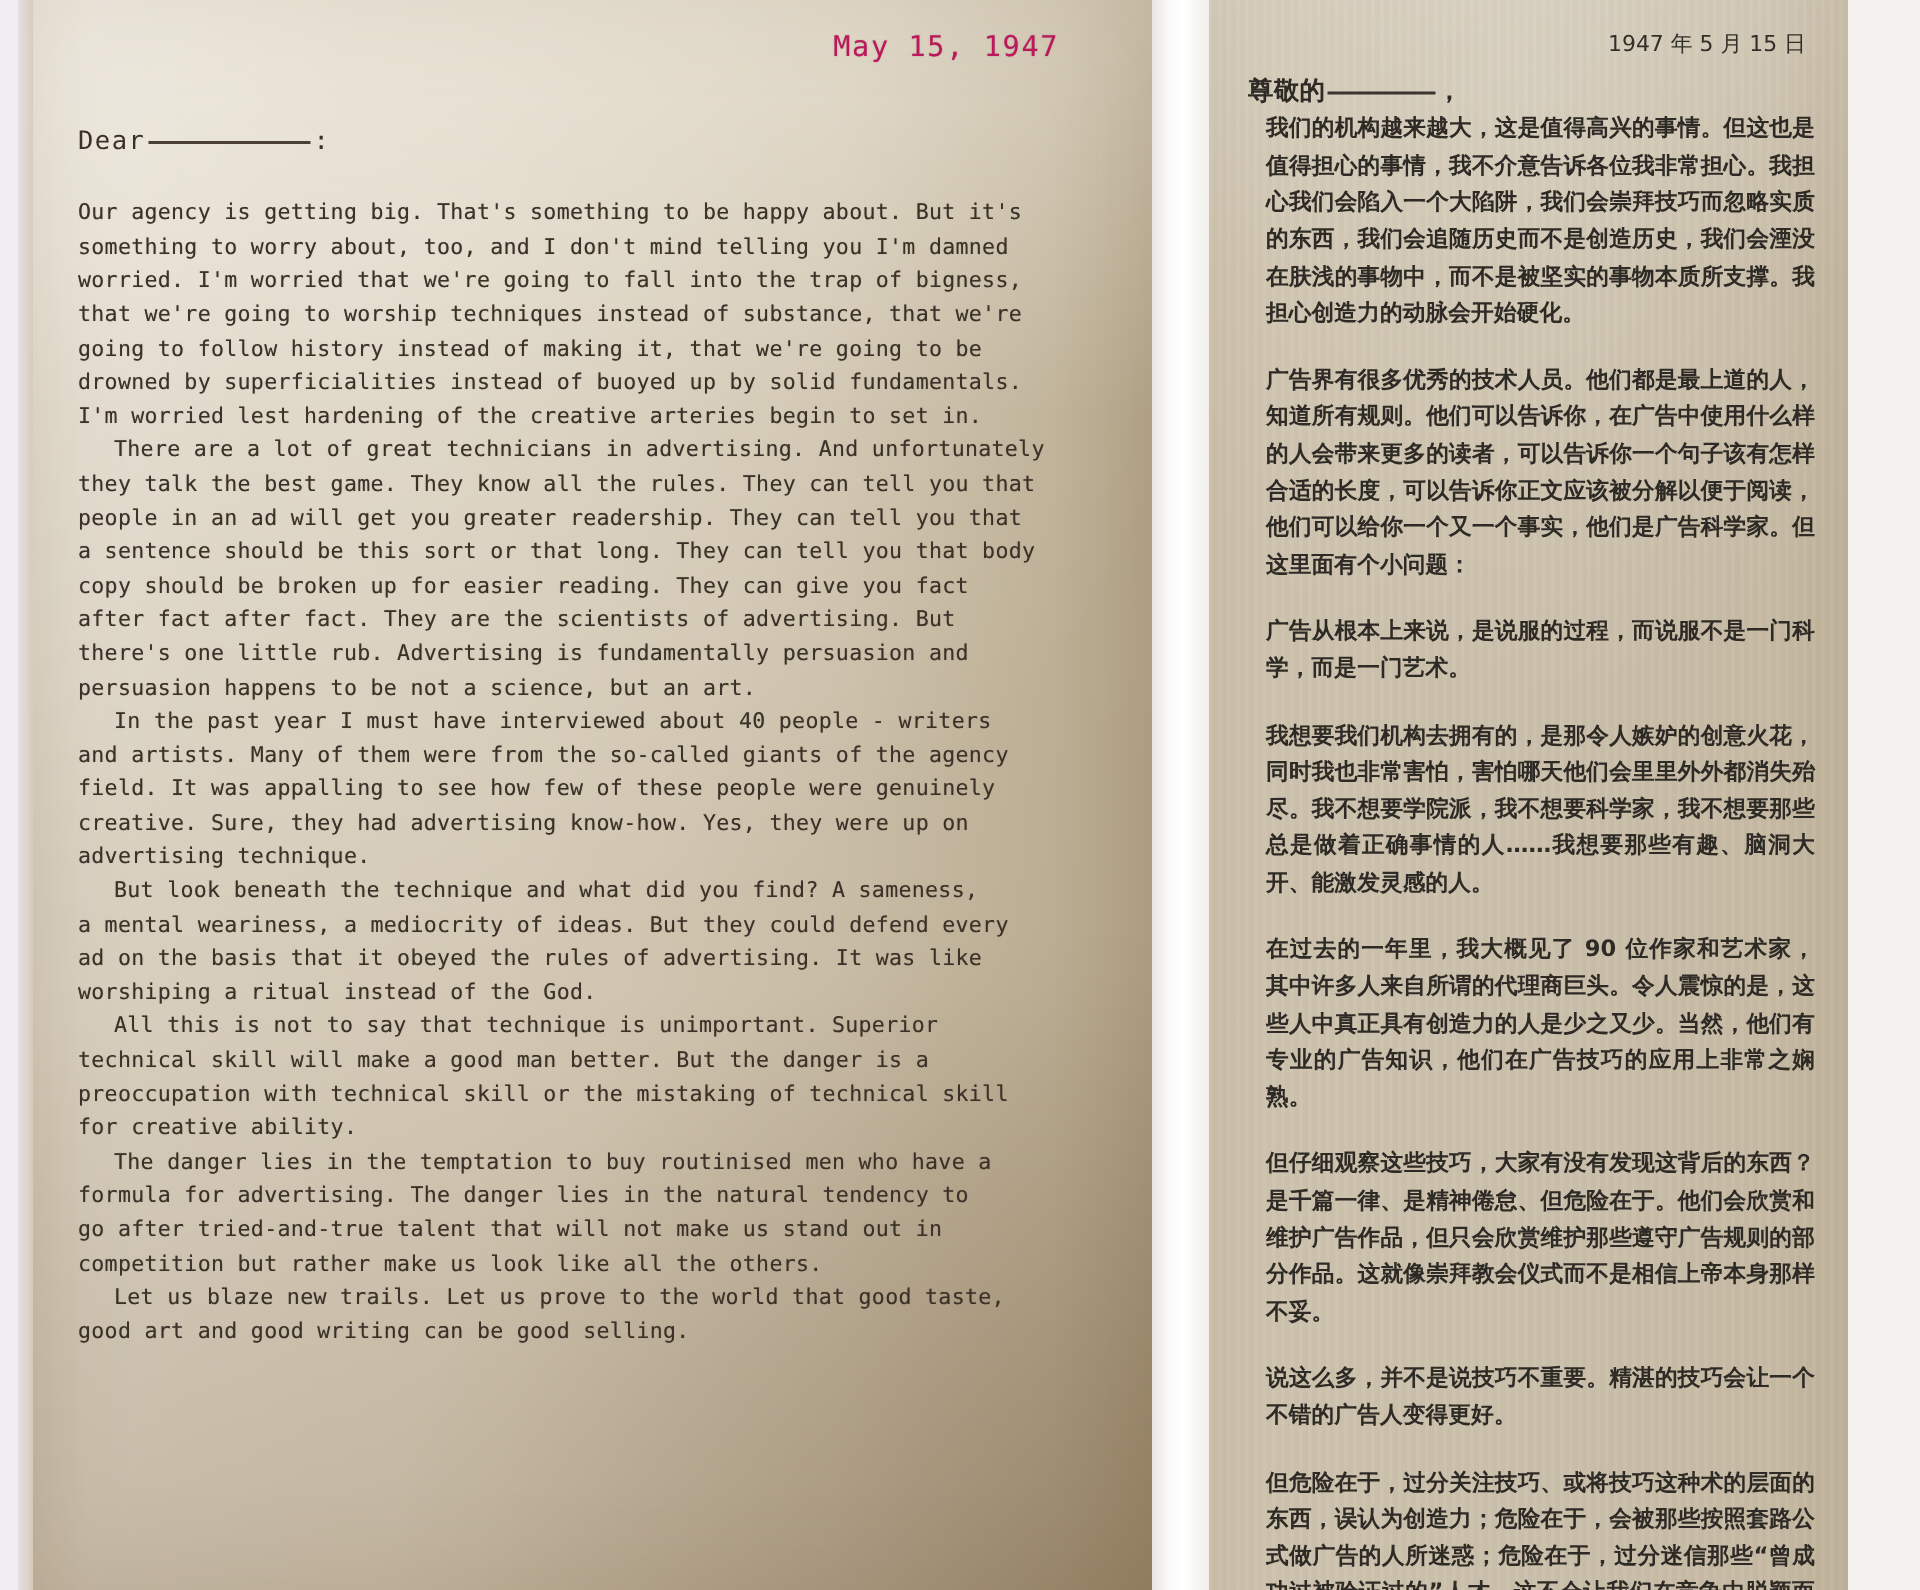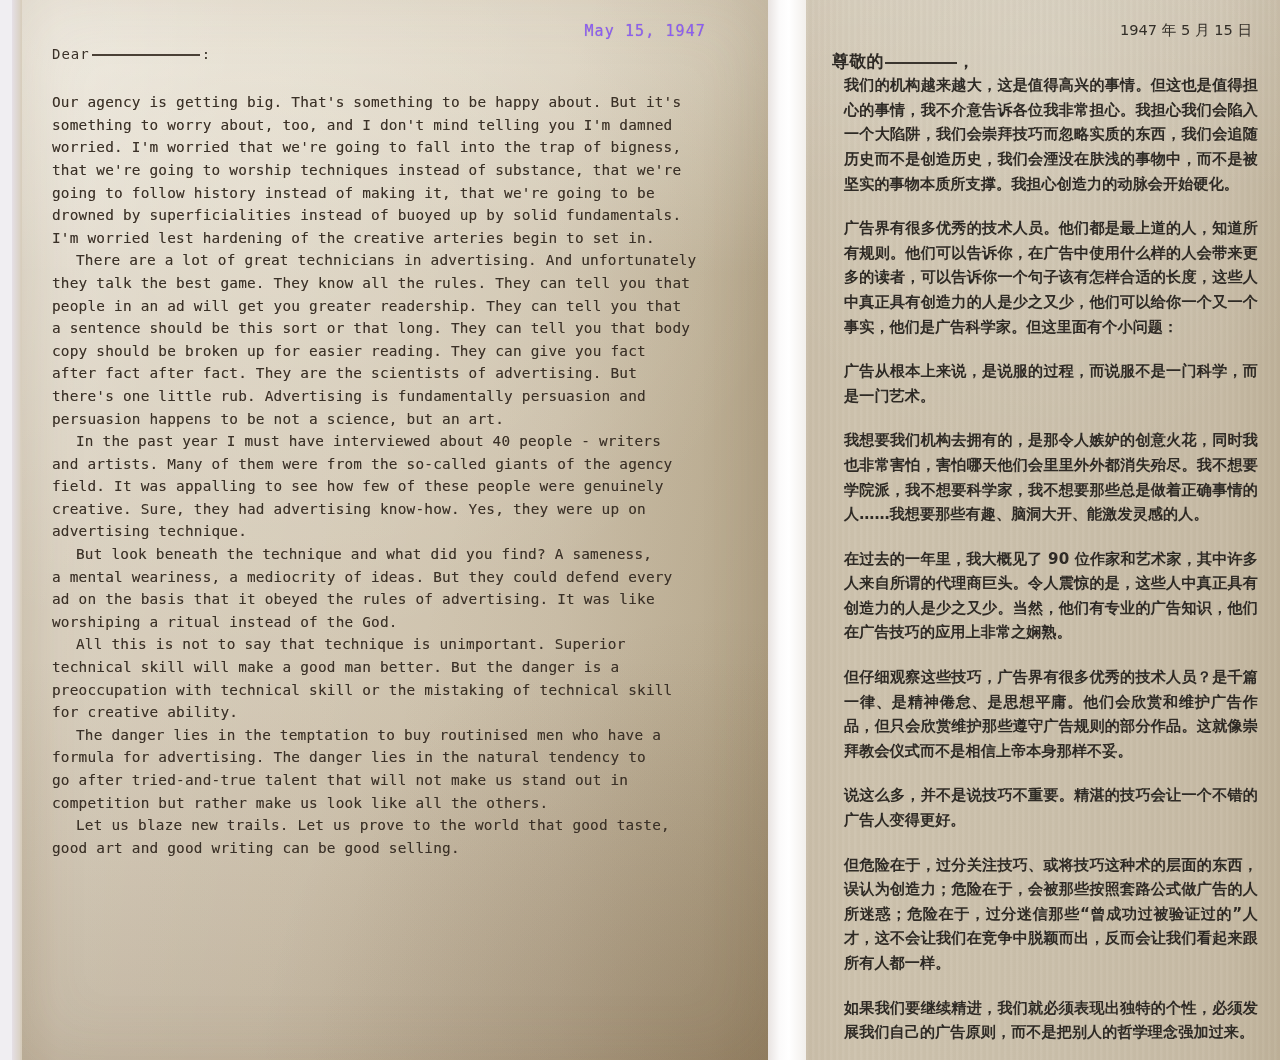--- a/index.html
+++ b/index.html
@@ -64,30 +64,31 @@
     padding: 14px 44px 0 52px;
     font-family: "DejaVu Sans Mono", "Liberation Mono", monospace;
     color: #3a3128;
     font-size: 14.4px;
     line-height: 22.6px;
     letter-spacing: 0.2px;
   }
   .letter-date {
     text-align: right;
     padding-right: 18px;
-    font-size: 15px;
+    font-size: 19px;
     letter-spacing: 1.1px;
     margin-top: 6px;
-    color: #8b5cf6;
+    color: #be185d;
     text-shadow: 0 0 1px rgba(70,55,40,0.35);
   }
   .salutation {
+    margin-top: 40px;
     margin-bottom: 26px;
     letter-spacing: 1.0px;
-    font-size: 14px;
+    font-size: 17px;
   }
   .blank-line {
     display: inline-block;
     width: 108px;
     border-bottom: 2px solid #4a4036;
     margin: 0 2px;
     vertical-align: 3px;
   }
   .para {
     margin: 0;
@@ -99,21 +100,21 @@
   
   .gutter {
     width: 38px;
     height: 1060px;
     background: linear-gradient(90deg, #e9e4e2 0%, #fbfafa 30%, #ffffff 55%, #f2efeb 100%);
   }
 
   
   .cn-panel {
     position: relative;
-    width: 474px;
+    width: 426px;
     height: 1060px;
     background:
       linear-gradient(180deg, rgba(255,255,255,0.12) 0%, rgba(255,255,255,0) 18%),
       linear-gradient(90deg, #c9bda8 0%, #cdc2ad 10%, #cabfaa 55%, #c6baa4 88%, #beb199 100%);
     overflow: hidden;
   }
   .cn-panel::after {
     content: "";
     position: absolute; inset: 0;
     background:
@@ -217,25 +218,25 @@
   <div class="cn-panel">
     <div class="cn-content">
 
       <div class="cn-date">1947 年 5 月 15 日</div>
 
       <div class="cn-salutation">
         <span>尊敬的</span><span class="cn-blank"></span><span>，</span>
       </div>
 
       <p class="cn-para">我们的机构越来越大，这是值得高兴的事情。但这也是值得担心的事情，我不介意告诉各位我非常担心。我担心我们会陷入一个大陷阱，我们会崇拜技巧而忽略实质的东西，我们会追随历史而不是创造历史，我们会湮没在肤浅的事物中，而不是被坚实的事物本质所支撑。我担心创造力的动脉会开始硬化。</p>
-      <p class="cn-para">广告界有很多优秀的技术人员。他们都是最上道的人，知道所有规则。他们可以告诉你，在广告中使用什么样的人会带来更多的读者，可以告诉你一个句子该有怎样合适的长度，这些人中真正具有创造力的人是少之又少，他们可以给你一个又一个事实，他们是广告科学家。但这里面有个小问题：</p>
+      <p class="cn-para">广告界有很多优秀的技术人员。他们都是最上道的人，知道所有规则。他们可以告诉你，在广告中使用什么样的人会带来更多的读者，可以告诉你一个句子该有怎样合适的长度，可以告诉你正文应该被分解以便于阅读，他们可以给你一个又一个事实，他们是广告科学家。但这里面有个小问题：</p>
       <p class="cn-para">广告从根本上来说，是说服的过程，而说服不是一门科学，而是一门艺术。</p>
       <p class="cn-para">我想要我们机构去拥有的，是那令人嫉妒的创意火花，同时我也非常害怕，害怕哪天他们会里里外外都消失殆尽。我不想要学院派，我不想要科学家，我不想要那些总是做着正确事情的人……我想要那些有趣、脑洞大开、能激发灵感的人。</p>
       <p class="cn-para">在过去的一年里，我大概见了 90 位作家和艺术家，其中许多人来自所谓的代理商巨头。令人震惊的是，这些人中真正具有创造力的人是少之又少。当然，他们有专业的广告知识，他们在广告技巧的应用上非常之娴熟。</p>
-      <p class="cn-para">但仔细观察这些技巧，广告界有很多优秀的技术人员？是千篇一律、是精神倦怠、是思想平庸。他们会欣赏和维护广告作品，但只会欣赏维护那些遵守广告规则的部分作品。这就像崇拜教会仪式而不是相信上帝本身那样不妥。</p>
+      <p class="cn-para">但仔细观察这些技巧，大家有没有发现这背后的东西？是千篇一律、是精神倦怠、但危险在于。他们会欣赏和维护广告作品，但只会欣赏维护那些遵守广告规则的部分作品。这就像崇拜教会仪式而不是相信上帝本身那样不妥。</p>
       <p class="cn-para">说这么多，并不是说技巧不重要。精湛的技巧会让一个不错的广告人变得更好。</p>
       <p class="cn-para">但危险在于，过分关注技巧、或将技巧这种术的层面的东西，误认为创造力；危险在于，会被那些按照套路公式做广告的人所迷惑；危险在于，过分迷信那些“曾成功过被验证过的”人才，这不会让我们在竞争中脱颖而出，反而会让我们看起来跟所有人都一样。</p>
       <p class="cn-para">如果我们要继续精进，我们就必须表现出独特的个性，必须发展我们自己的广告原则，而不是把别人的哲学理念强加过来。</p>
 
     </div>
   </div>
 
 </div>
 
 </body></html>

